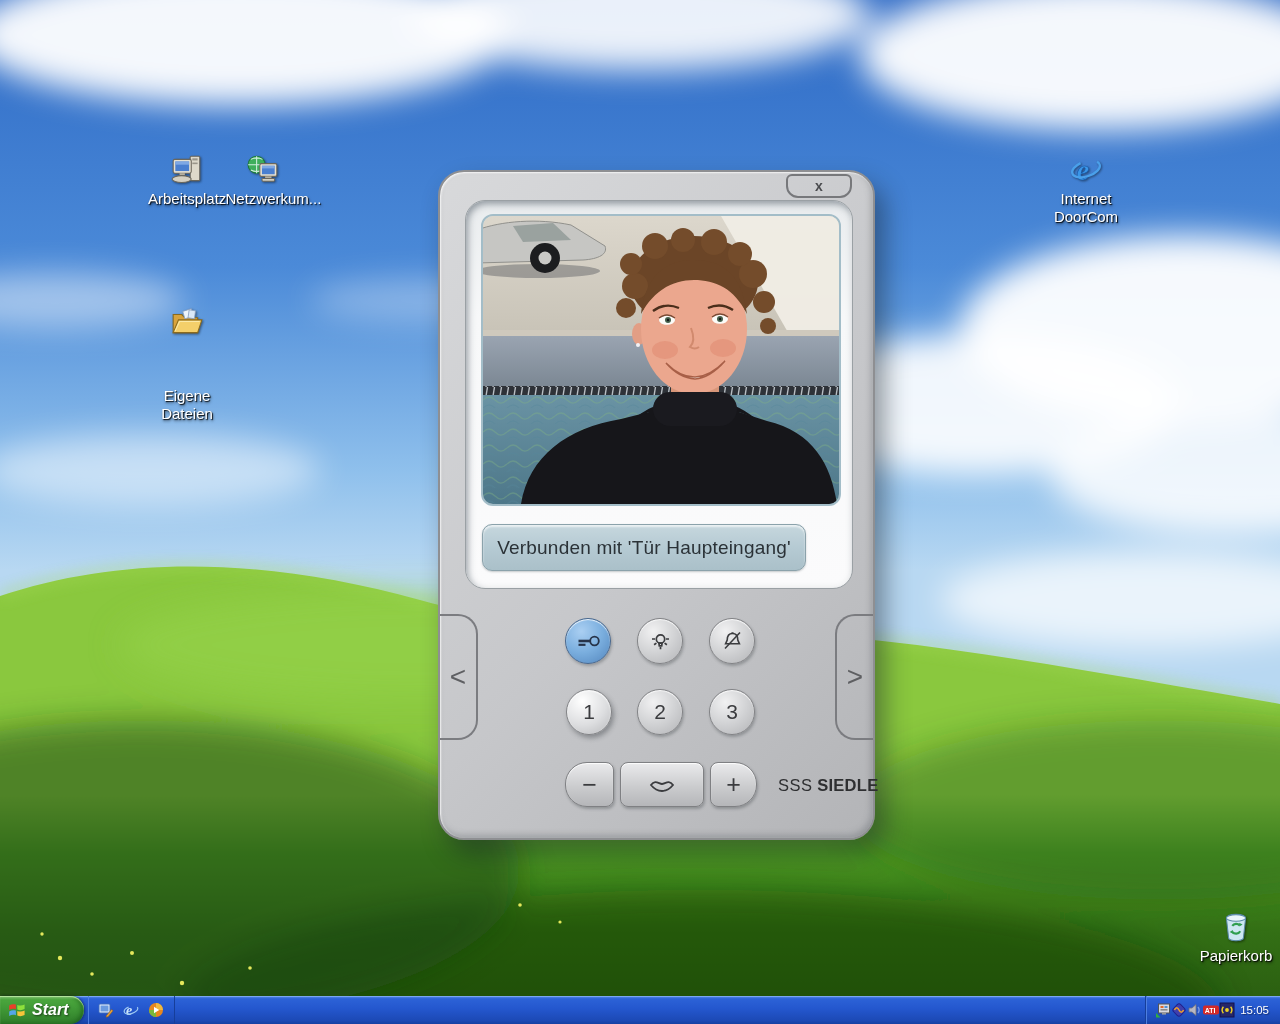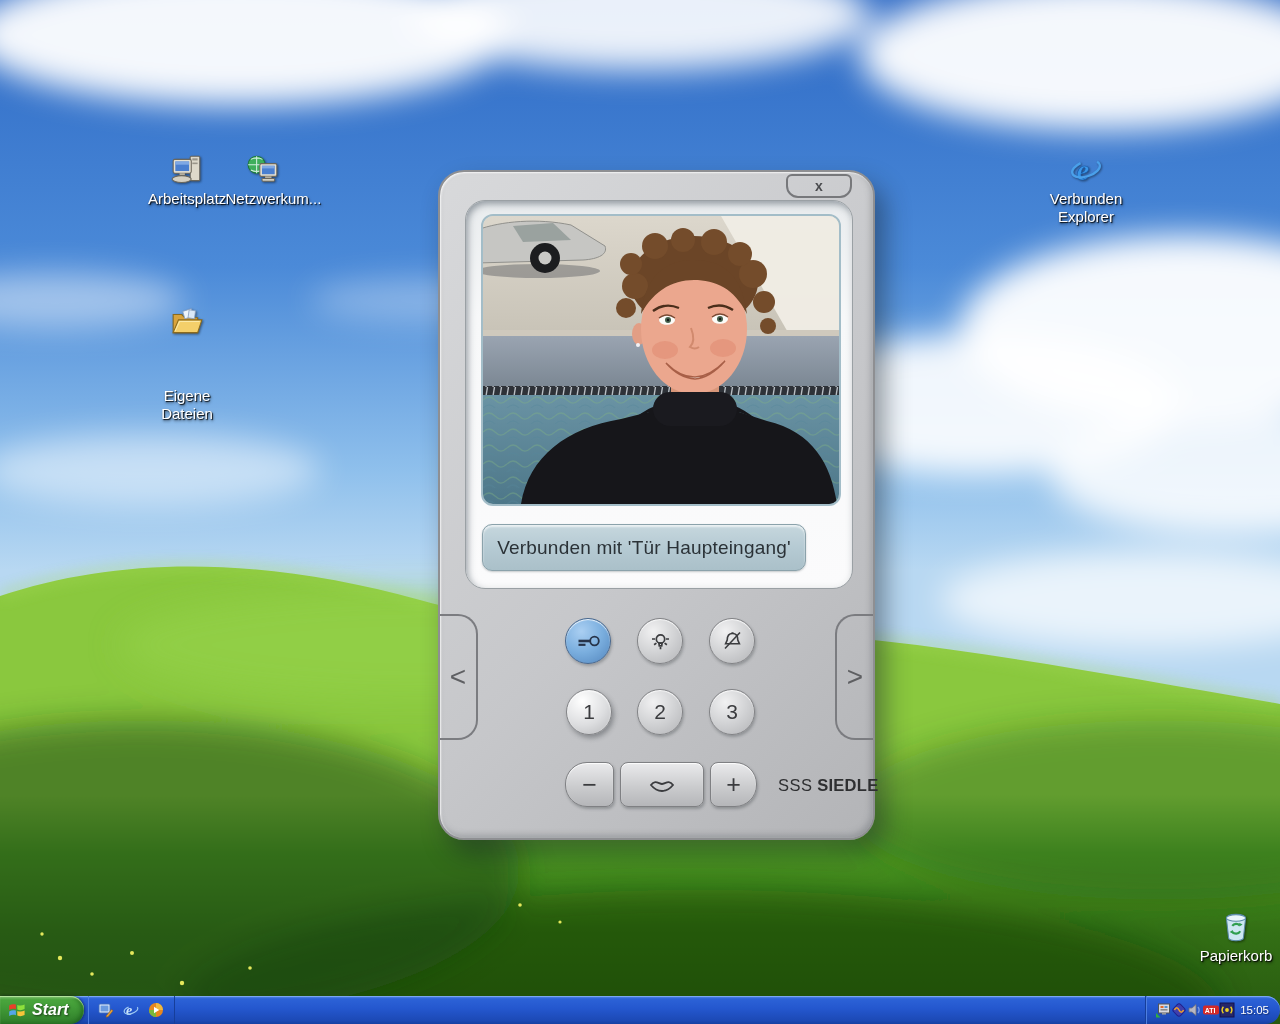--- a/index.html
+++ b/index.html
@@ -55,21 +55,21 @@
   .pill.minus{left:125px;width:49px;border-radius:22px 8px 8px 22px;}
   .pill.speak{left:180px;width:84px;border-radius:8px;}
   .pill.plus{left:270px;width:47px;border-radius:8px 22px 22px 8px;}
   .pm{font-size:25px;color:#3b3c3f;line-height:1;}
   .brand{position:absolute;left:338px;top:604px;font-size:16.5px;color:#2e2f31;white-space:nowrap;}
   .brand .pfx{font-weight:400;letter-spacing:.5px;}
   .brand .nm{font-weight:700;letter-spacing:.3px;}
   
   #taskbar{position:absolute;left:0;bottom:0;width:1280px;height:28px;z-index:3;display:flex;align-items:stretch;
     background:linear-gradient(180deg,#5a91e8 0%,#2c62d7 10%,#2457ce 45%,#1c49b5 88%,#1540a2 100%);
-    box-shadow:inset 0 1px 0 #7aa6f2;border-radius:14px;}
+    box-shadow:inset 0 1px 0 #7aa6f2;}
   .start-btn{display:flex;align-items:center;gap:5px;padding:0 16px 0 7px;height:28px;cursor:pointer;
     background:linear-gradient(180deg,#8ed07a 0%,#4aa63d 14%,#3d9434 55%,#2e7c29 100%);
     border-radius:0 14px 14px 0;
     box-shadow:inset 0 1px 1px #b9e8a2,inset -3px 0 4px rgba(10,60,10,.4),1px 0 3px rgba(0,10,40,.5);}
   .start-btn span{color:#fff;font-weight:bold;font-style:italic;font-size:16px;text-shadow:1px 1px 2px rgba(0,0,0,.55);}
   .quick-launch{display:flex;align-items:center;gap:7px;padding:0 9px;margin-left:4px;
     border-right:1px solid #16railway;border-right:1px solid #163e9a;box-shadow:1px 0 0 #4f7fe0 inset;}
   .ql-icon{width:18px;height:18px;display:flex;align-items:center;justify-content:center;cursor:pointer;}
   .tb-spacer{flex:1;}
   .tray{display:flex;align-items:center;padding:0 11px 0 9px;
@@ -173,21 +173,21 @@
     </svg>
     <span class="desk-label">Eigene Dateien</span>
   </div>
 
 
   <div class="desk-icon" style="left:1038px;top:153px;">
     <svg viewBox="0 0 32 32">
       <text x="7" y="25" font-size="27" font-style="italic" font-weight="bold" fill="#3a96e8" stroke="#1a5aa8" stroke-width=".6" font-family="Liberation Serif, serif">e</text>
       <ellipse cx="16" cy="15" rx="13.5" ry="7" fill="none" stroke="#4aa0ea" stroke-width="2.2" transform="rotate(-18 16 15)" stroke-dasharray="46 16"></ellipse>
     </svg>
-    <span class="desk-label">Verbunden Explorer</span>
+    <span class="desk-label">Internet DoorCom</span>
   </div>
 
   <div class="desk-icon" style="left:1188px;top:910px;">
     <svg viewBox="0 0 32 32">
       <path d="M7,8 C7,5.5 11,4 16,4 C21,4 25,5.5 25,8 L23,26 C23,28 19,29 16,29 C13,29 9,28 9,26 Z" fill="#cde7f2" stroke="#5a8aa8"></path>
       <ellipse cx="16" cy="7.5" rx="9" ry="3" fill="#eaf6fb" stroke="#5a8aa8"></ellipse>
       <path d="M12.5,15 a4.5,4.5 0 0 1 7,-0.5" stroke="#2f9e4f" stroke-width="2" fill="none"></path>
       <path d="M20,20 a4.5,4.5 0 0 1 -7.5,0.5" stroke="#2f9e4f" stroke-width="2" fill="none"></path>
       <path d="M19,12 l3.2,1.6 -3,2 z" fill="#2f9e4f"></path>
         <path d="M13.2,22.4 l-3.2,-1.6 3,-2 z" fill="#2f9e4f"></path>

